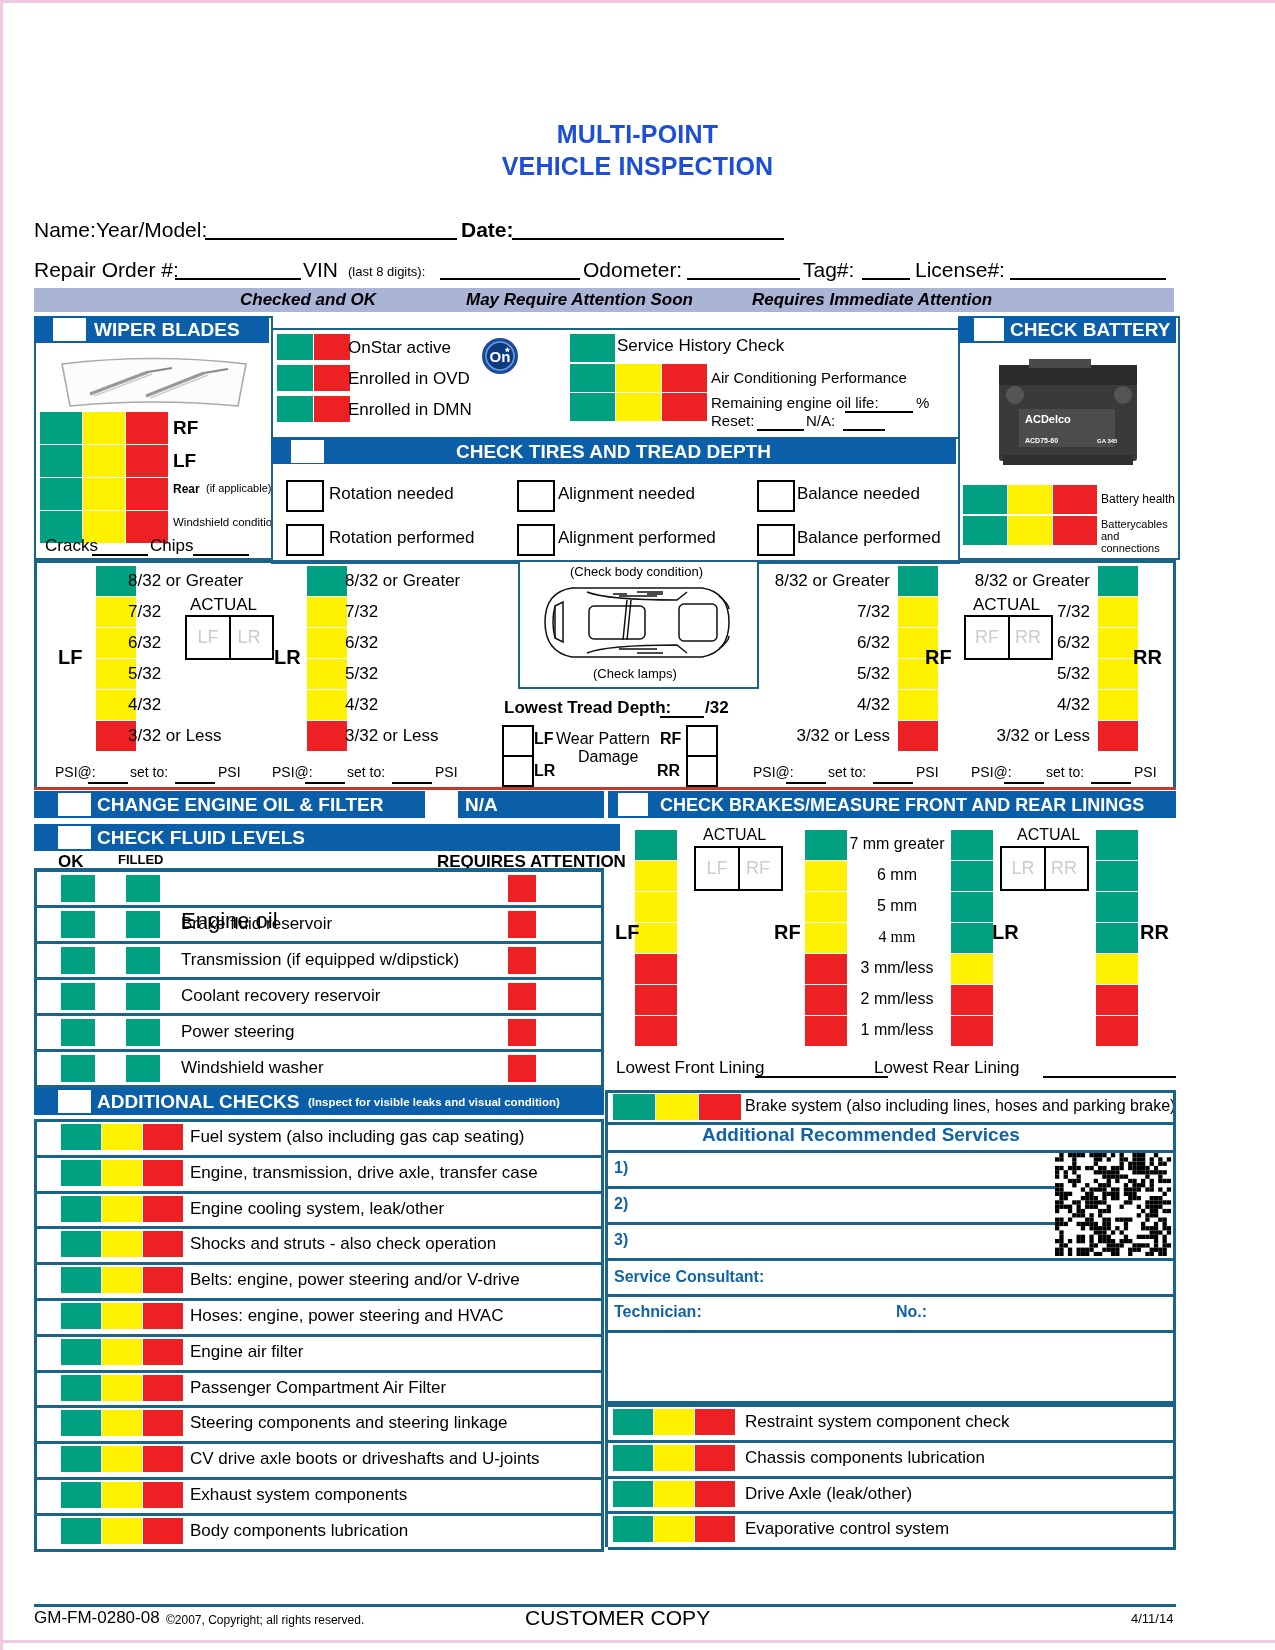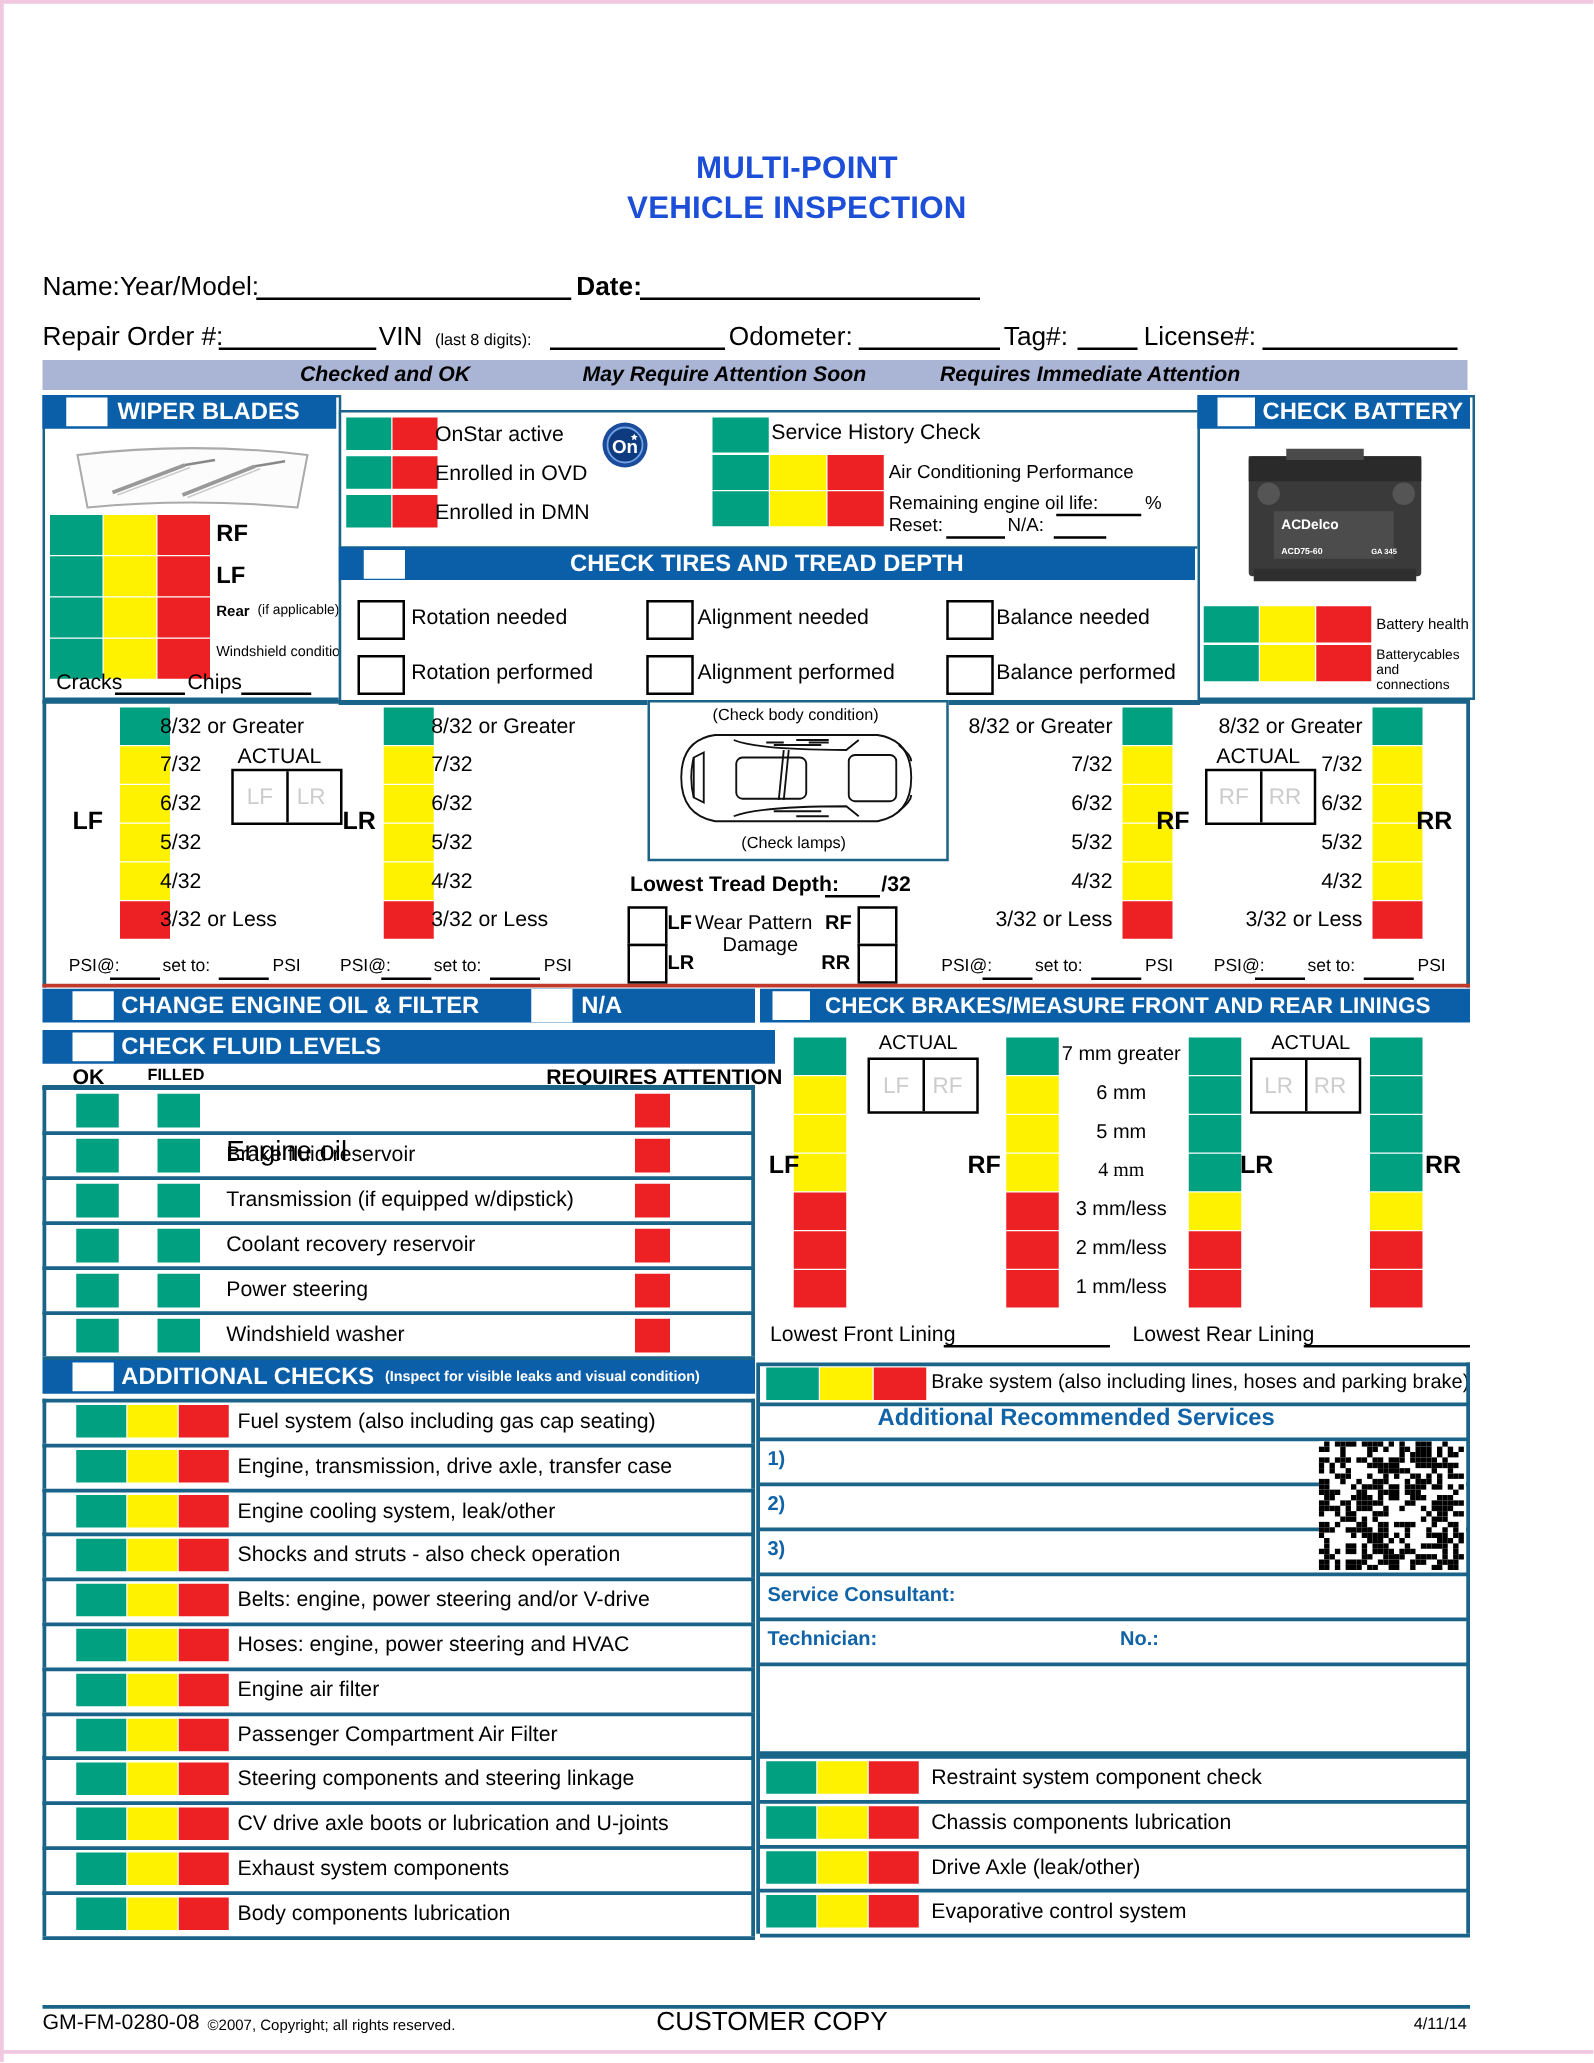--- a/index.html
+++ b/index.html
@@ -445,21 +445,21 @@
     <div style="position:absolute;left:0;top:0;width:42px;height:100%;border-right:2.5px solid #000;color:#ccc;font-size:18px;display:flex;align-items:center;justify-content:center;">LR</div>
     <div style="position:absolute;left:42px;top:0;width:40px;height:100%;color:#ccc;font-size:18px;display:flex;align-items:center;justify-content:center;">RR</div>
   </div>
   <div class="txt" style="left:615px;top:921px;font-size:20px;font-weight:bold;">LF</div>
   <div class="txt" style="left:774px;top:921px;font-size:20px;font-weight:bold;">RF</div>
   <div class="txt" style="left:992px;top:921px;font-size:20px;font-weight:bold;">LR</div>
   <div class="txt" style="left:1140px;top:921px;font-size:20px;font-weight:bold;">RR</div>
 
   <div class="txt" style="left:616px;top:1058px;font-size:17px;">Lowest Front Lining</div>
   <div class="ln" style="left:755px;top:1076px;width:133px;"></div>
-  <div class="txt" style="left:906px;top:1058px;font-size:17px;">Lowest Rear Lining</div>
+  <div class="txt" style="left:874px;top:1058px;font-size:17px;">Lowest Rear Lining</div>
   <div class="ln" style="left:1043px;top:1076px;width:133px;"></div>
 
   <div class="hr" style="left:608px;top:1090px;width:568px;height:3px;"></div>
   <div class="sw g" style="left:613px;top:1094px;width:42px;height:26px;"></div>
   <div class="sw y" style="left:656px;top:1094px;width:42px;height:26px;"></div>
   <div class="sw r" style="left:699px;top:1094px;width:42px;height:26px;"></div>
   <div class="txt" style="left:745px;top:1097px;font-size:16px;">Brake system (also including lines, hoses and parking brake)</div>
 
   <div class="blue-bar" style="left:34px;top:1088px;width:570px;height:27px;">
     <div class="wbox" style="left:24px;top:2px;width:33px;height:23px;"></div>
@@ -529,21 +529,21 @@
       <div class="sw g" style="left:61px;top:1410px;width:40px;height:26px;"></div>
       <div class="sw y" style="left:102px;top:1410px;width:40px;height:26px;"></div>
       <div class="sw r" style="left:143px;top:1410px;width:40px;height:26px;"></div>
       <div class="txt" style="left:190px;top:1413px;font-size:17px;">Steering components and steering linkage</div>
       <div class="hr" style="left:34px;top:1441px;width:570px;height:3px;"></div>
       <div class="hr" style="left:34px;top:1441px;width:3px;height:36px;"></div>
       <div class="hr" style="left:601px;top:1441px;width:3px;height:36px;"></div>
       <div class="sw g" style="left:61px;top:1446px;width:40px;height:26px;"></div>
       <div class="sw y" style="left:102px;top:1446px;width:40px;height:26px;"></div>
       <div class="sw r" style="left:143px;top:1446px;width:40px;height:26px;"></div>
-      <div class="txt" style="left:190px;top:1449px;font-size:17px;">CV drive axle boots or lubrication and U-joints</div>
+      <div class="txt" style="left:190px;top:1449px;font-size:17px;">CV drive axle boots or driveshafts and U-joints</div>
       <div class="hr" style="left:34px;top:1477px;width:570px;height:3px;"></div>
       <div class="hr" style="left:34px;top:1477px;width:3px;height:36px;"></div>
       <div class="hr" style="left:601px;top:1477px;width:3px;height:36px;"></div>
       <div class="sw g" style="left:61px;top:1482px;width:40px;height:26px;"></div>
       <div class="sw y" style="left:102px;top:1482px;width:40px;height:26px;"></div>
       <div class="sw r" style="left:143px;top:1482px;width:40px;height:26px;"></div>
       <div class="txt" style="left:190px;top:1485px;font-size:17px;">Exhaust system components</div>
       <div class="hr" style="left:34px;top:1513px;width:570px;height:3px;"></div>
       <div class="hr" style="left:34px;top:1513px;width:3px;height:36px;"></div>
       <div class="hr" style="left:601px;top:1513px;width:3px;height:36px;"></div>

